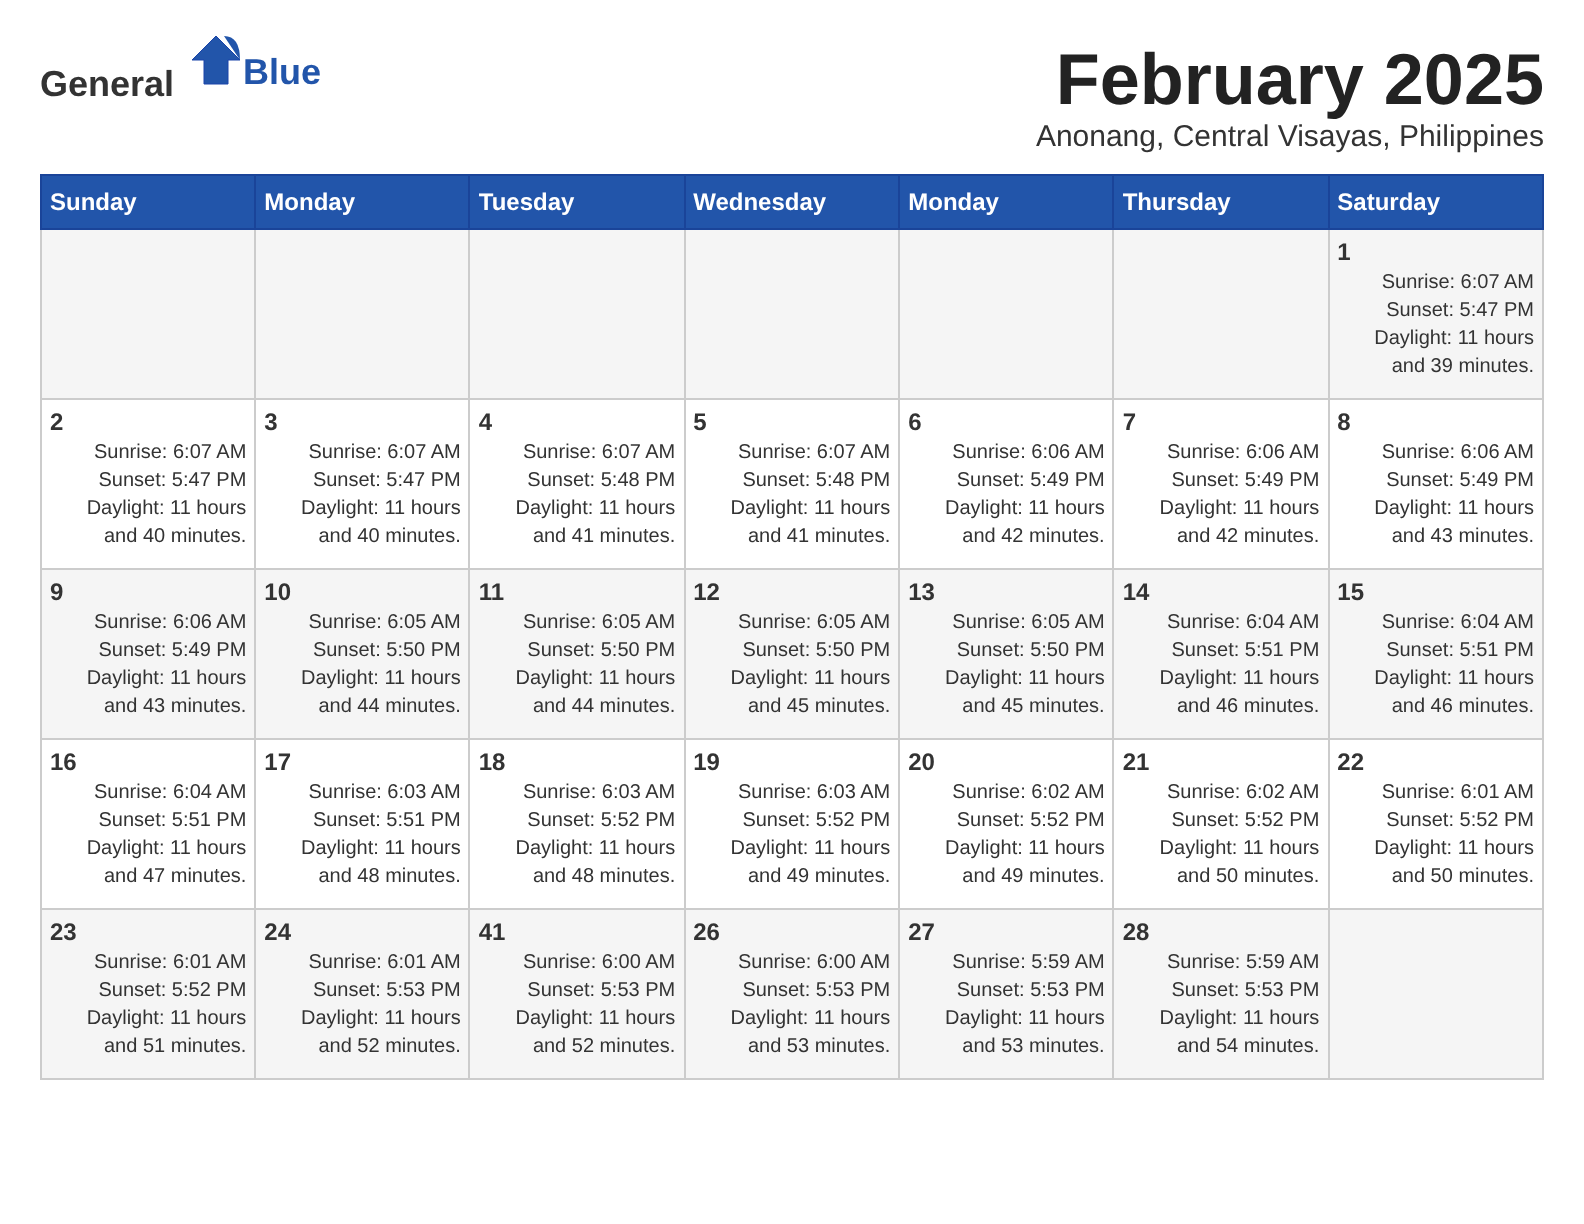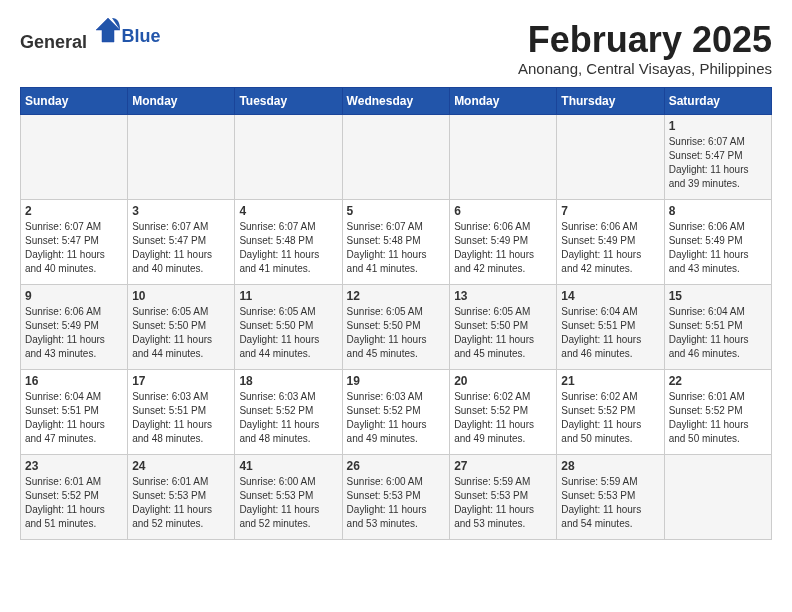--- a/index.html
+++ b/index.html
@@ -87,20 +87,21 @@
     .day-num {
       font-weight: bold;
       font-size: 12px;
       display: block;
       margin-bottom: 2px;
     }
     .day-info {
       font-size: 10px;
       line-height: 1.4;
       color: #333;
+      text-align: right;
     }
     .empty-cell {
       background-color: #f5f5f5;
     }
   </style>
 </head>
 <body>
 
 <div class="header-area">
   <div class="logo">

